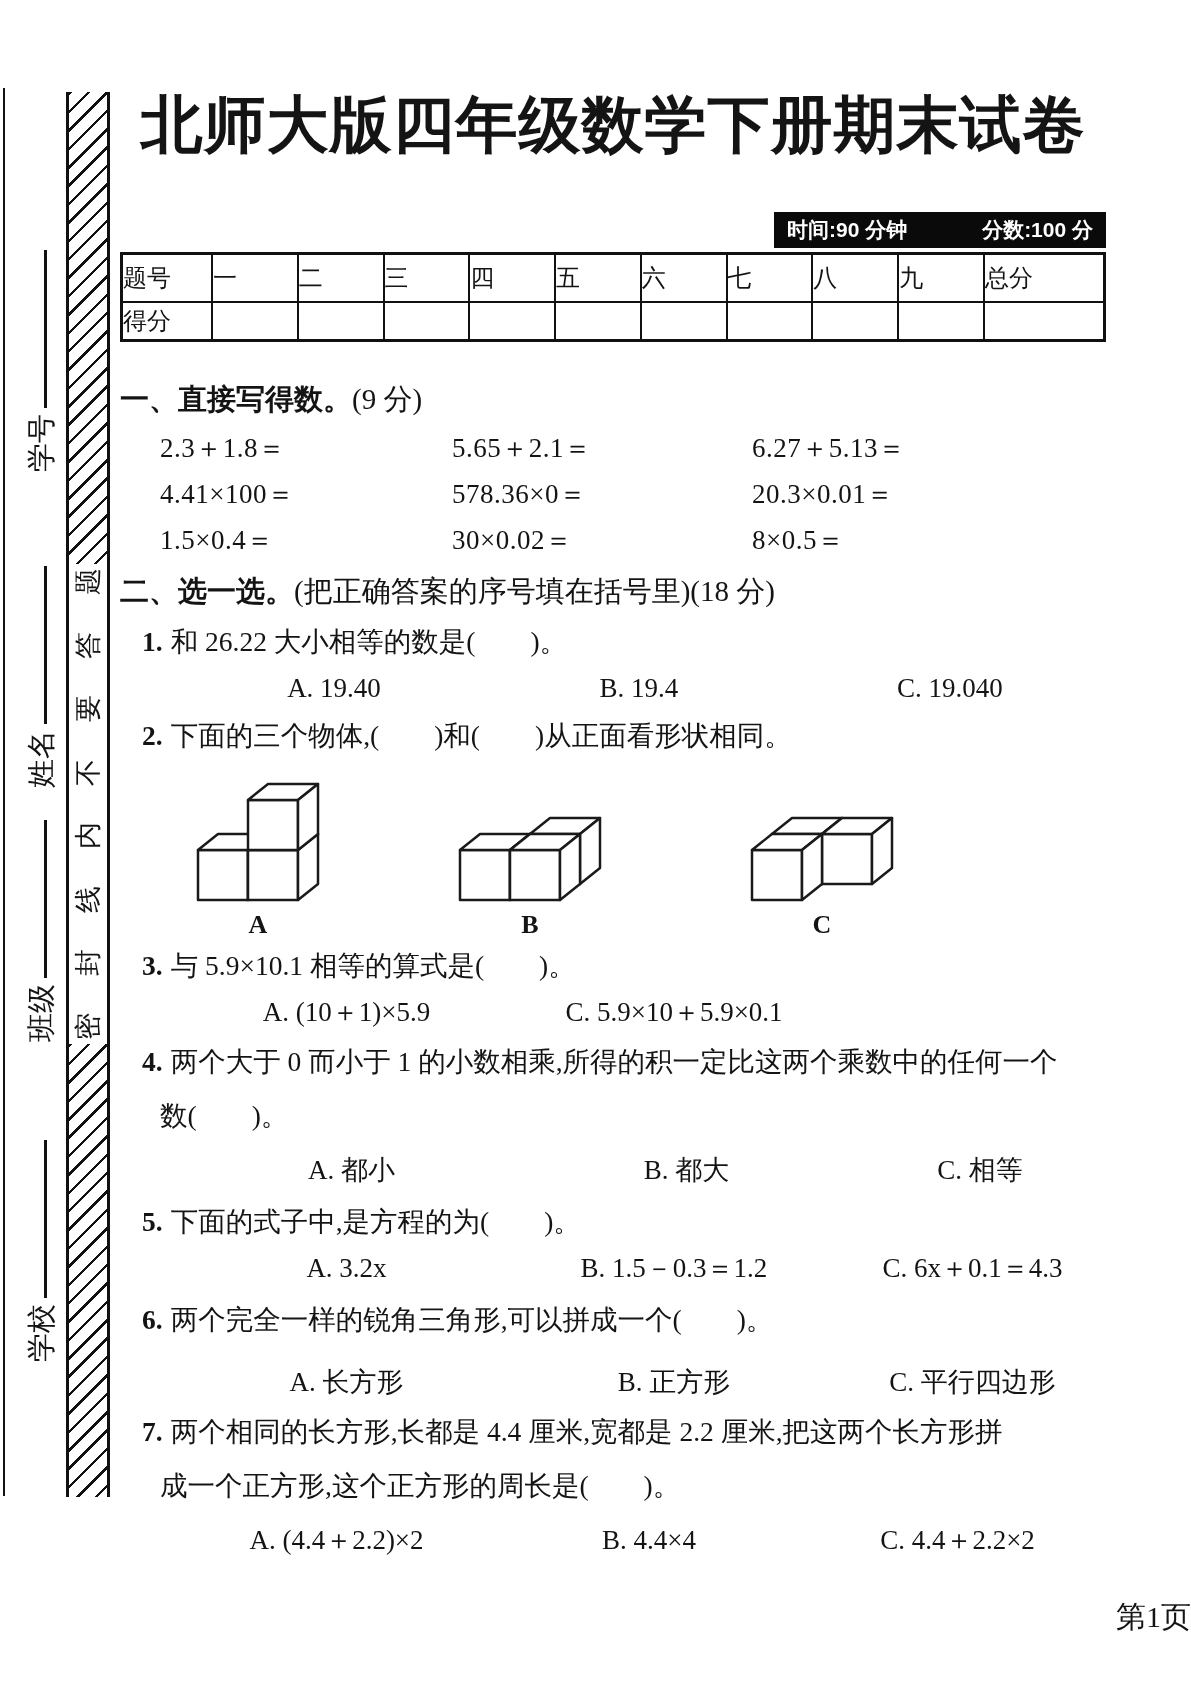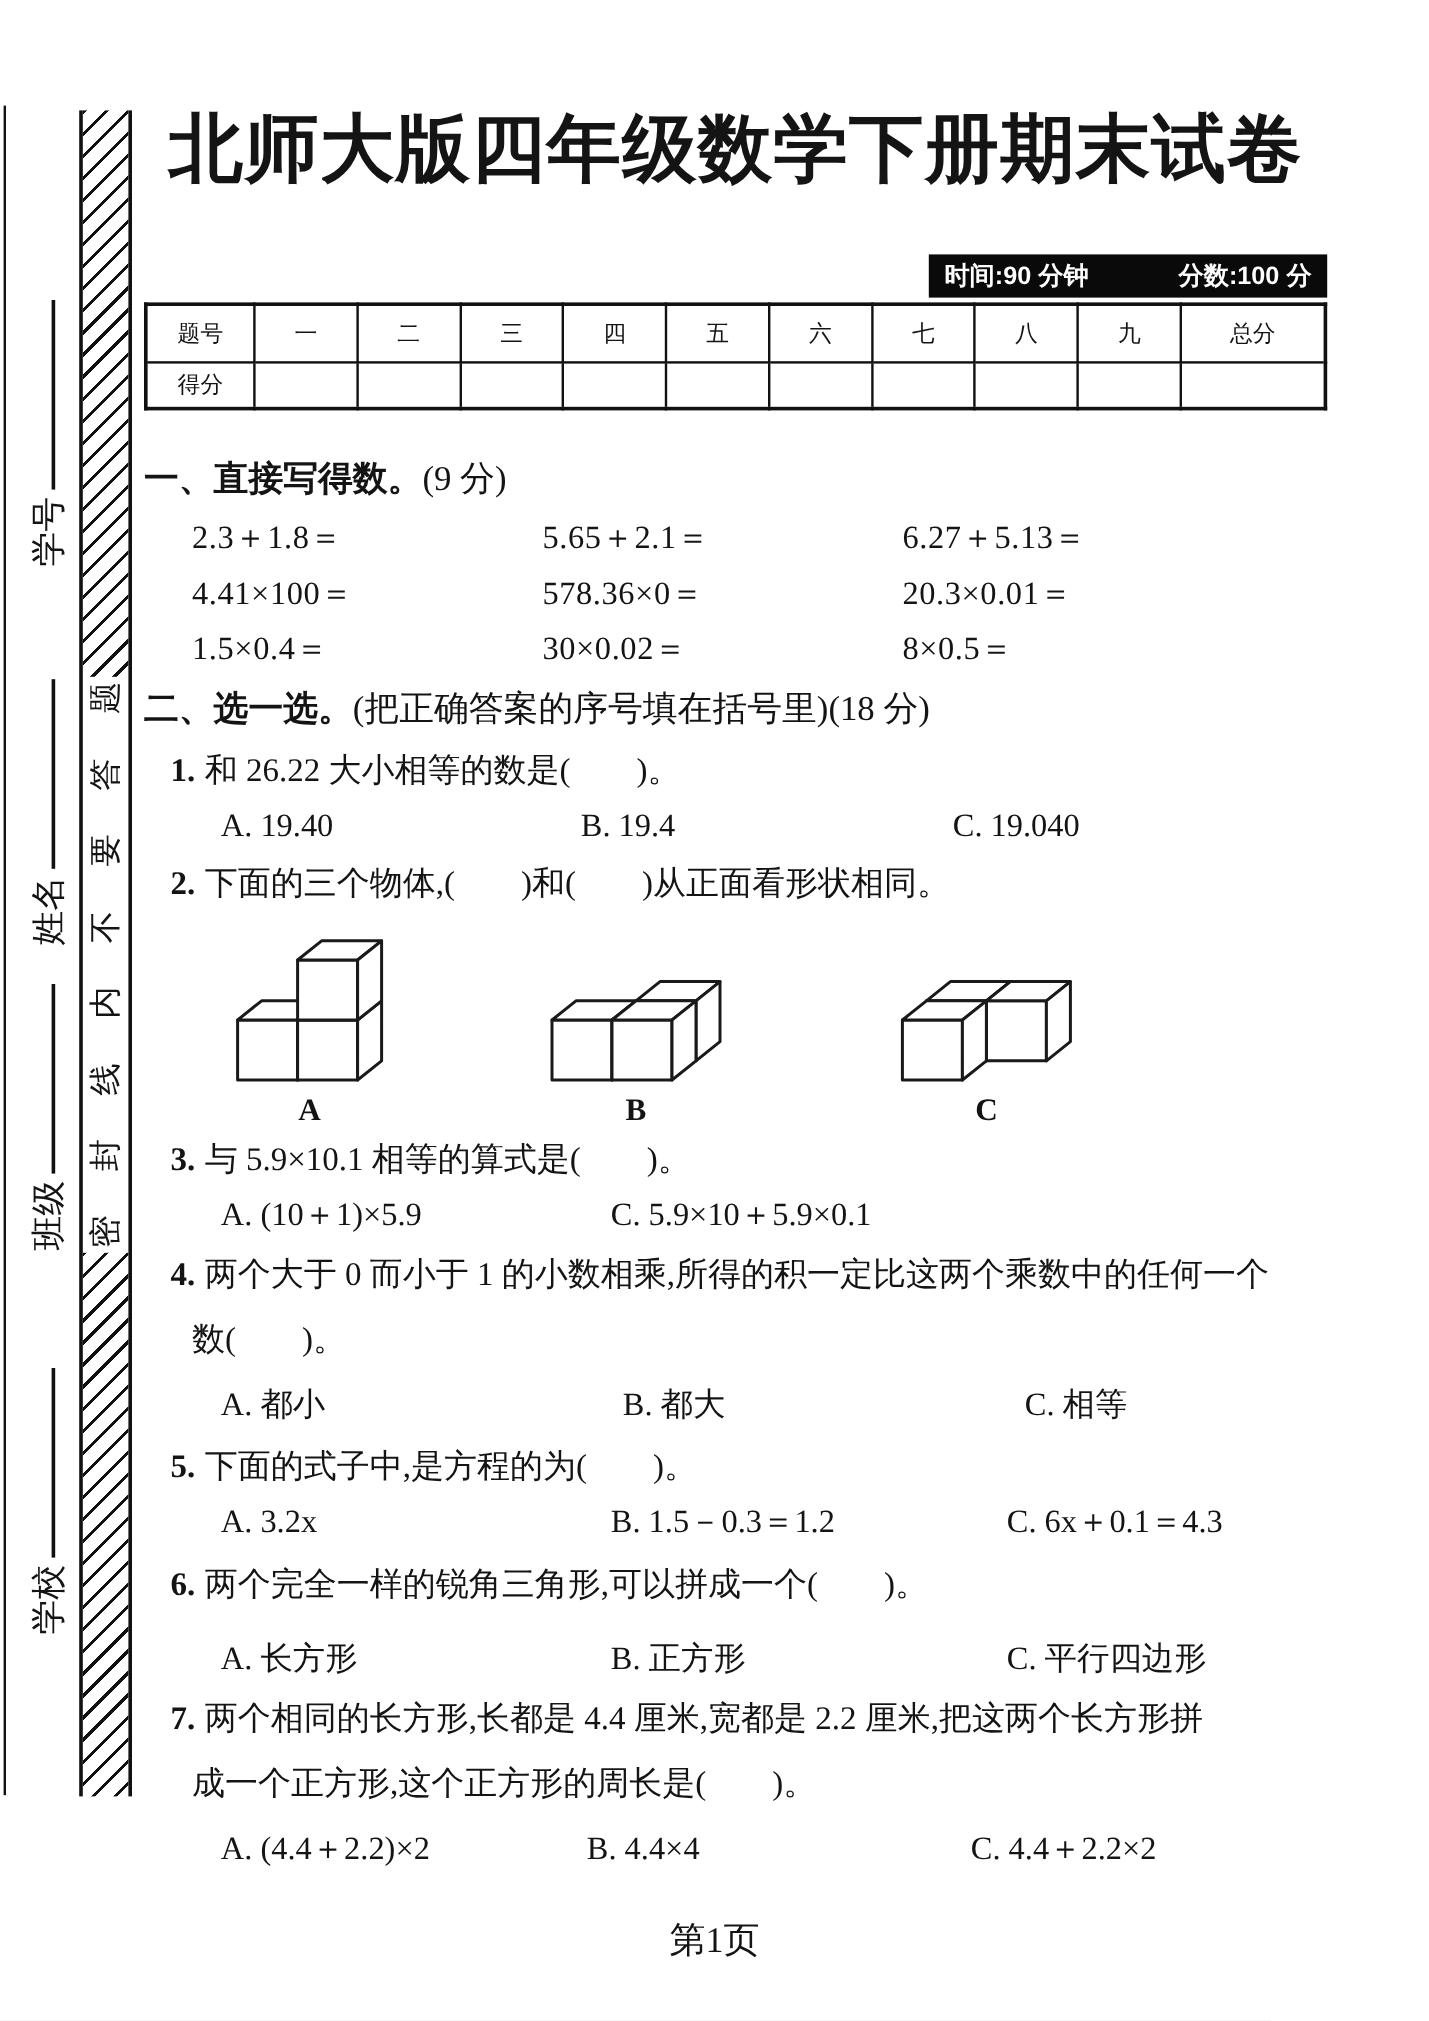--- a/index.html
+++ b/index.html
@@ -24,42 +24,42 @@
 
   
   .main{position:absolute;left:120px;top:17px;width:986px;}
   .title{margin-top:76px;font-size:62px;line-height:1.05;font-weight:900;text-align:center;
          letter-spacing:1px;}
   .info-bar{margin-top:54px;margin-left:auto;width:306px;height:36px;background:#0a0a0a;
             color:#fff;display:flex;align-items:center;justify-content:space-between;
             padding:0 13px;font-size:21px;font-weight:bold;
             font-family:"Liberation Sans","DejaVu Sans",sans-serif;}
   .score-table{margin-top:4px;width:100%;border-collapse:collapse;table-layout:fixed;}
-  .score-table td{border:2.5px solid #111;text-align:center;font-size:19px;padding:0;}
+  .score-table td{border:2.5px solid #111;font-size:24px;padding:0;}
   .score-table{border:3px solid #111;}
   .score-table .hrow td{height:46px;}
   .score-table .srow td{height:36px;margin-top:44px;}
   .score-table td.c-first{width:88px;}
   .score-table td.c-last{width:118px;}
 
   .sec-head{font-size:29px;font-weight:bold;line-height:38px;}
   .sec-head .note{font-weight:normal;}
   .calc-grid{display:grid;grid-template-columns:292px 300px 1fr;padding-left:40px;
              row-gap:10px;font-size:27px;line-height:36px;letter-spacing:0.5px;}
   .qline{font-size:27.5px;line-height:40px;}
   .qline .qnum{font-weight:bold;margin-right:8px;}
   .qline.cont{padding-left:40px;}
   .opts{display:grid;grid-template-columns:300px 310px 1fr;padding-left:64px;
-        font-size:27px;line-height:40px;}
+        font-size:27px;line-height:40px;text-align:center;}
   .figs{display:flex;align-items:flex-end;}
   .fig{display:flex;flex-direction:column;align-items:center;}
   .fig svg polygon{fill:#fff;stroke:#1a1a1a;stroke-width:2.5;stroke-linejoin:round;}
   .fig-label{font-size:26px;font-weight:bold;line-height:30px;
              font-family:"Liberation Serif",serif;}
-  .footer{position:absolute;top:1597px;left:0;width:100%;text-align:center;font-size:30px;}
+  .footer{position:absolute;top:1597px;left:0;width:100%;text-align:right;font-size:30px;}
 </style>
 </head>
 <body>
 
 <div class="page">
 
   <div class="edge-line"></div>
 
   <div class="side-label" style="top:472px">
     <span>学号</span><span class="fill-line"></span>

